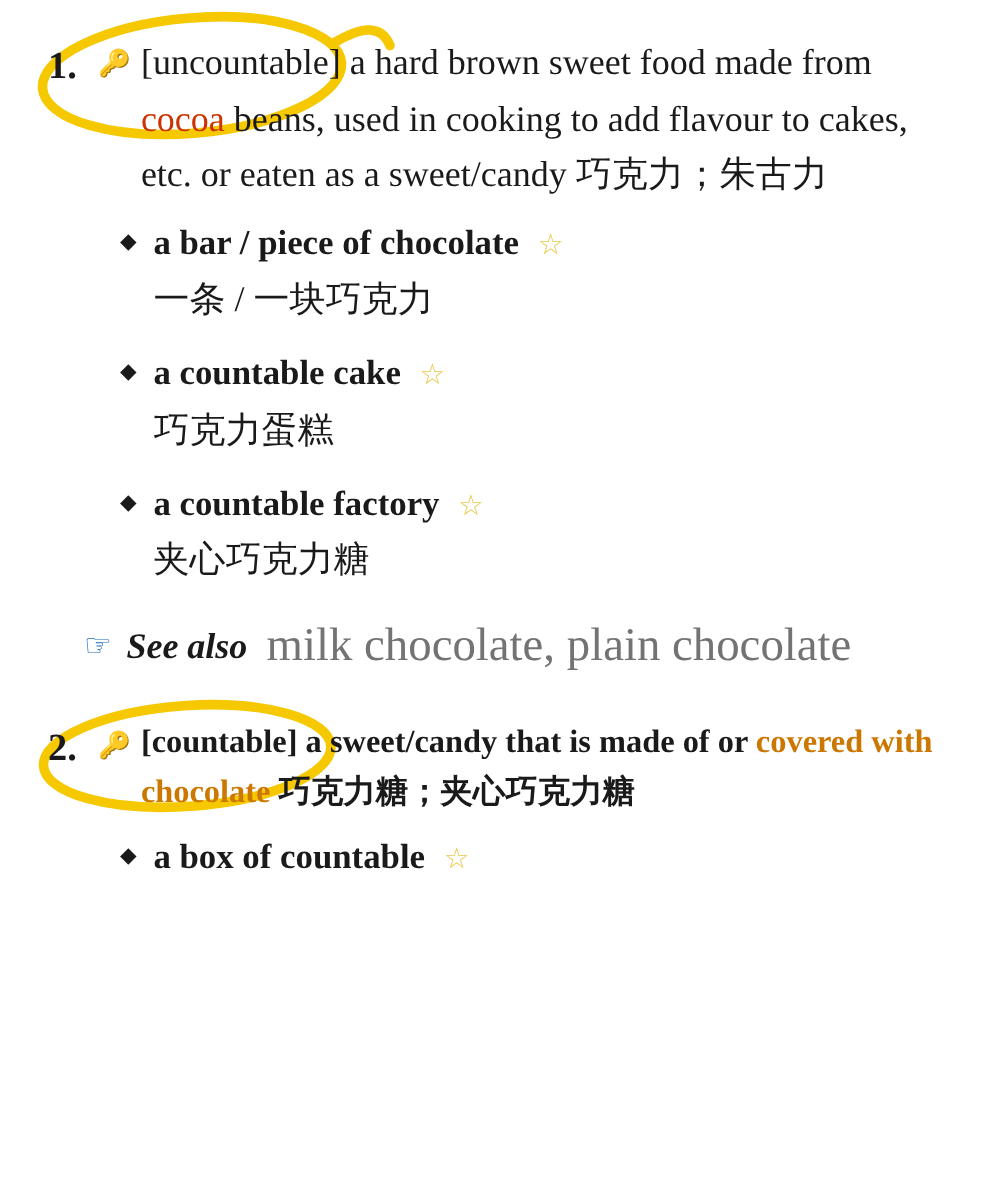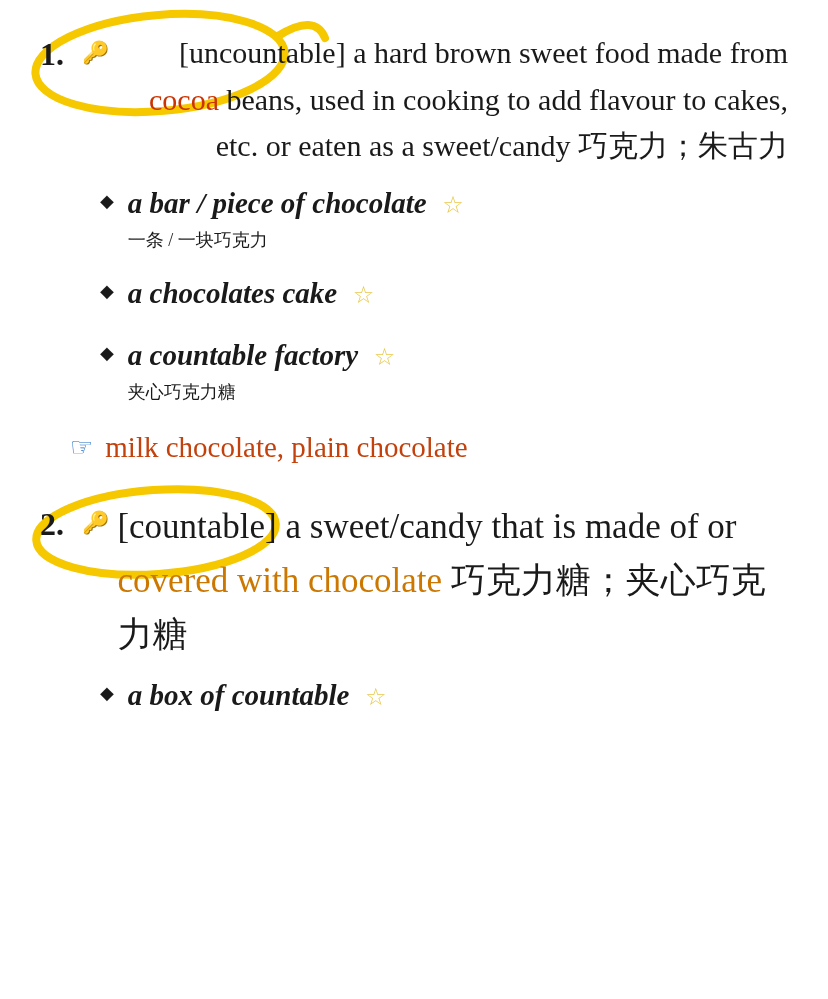--- a/index.html
+++ b/index.html
@@ -60,38 +60,37 @@
       margin-right: 14px;
       margin-top: 8px;
       flex-shrink: 0;
     }
 
     .example-content {
       flex: 1;
     }
 
     .example-phrase {
-      font-style: italic;
       font-weight: bold;
       font-size: 29px;
       color: #1a1a1a;
       display: inline;
       text-align: right;
     }
 
     .star-icon {
       color: #e8c84a;
       font-size: 24px;
       margin-left: 8px;
       font-style: normal;
       font-weight: normal;
     }
 
     .example-chinese {
-      font-size: 18px;
+      font-size: 30px;
       color: #1a1a1a;
       margin-top: 2px;
     }
 
     
     .see-also-row {
       display: flex;
       align-items: center;
       margin-left: 30px;
       margin-bottom: 28px;
@@ -107,22 +106,22 @@
 
     .see-also-label {
       font-weight: bold;
       font-style: italic;
       font-size: 30px;
       color: #1a1a1a;
       margin-right: 10px;
     }
 
     .see-also-links {
-      color: #c2410c;
-      font-size: 29px;
+      color: #737373;
+      font-size: 39px;
     }
 
     .covered-highlight {
       color: #cc7700;
     }
 
   </style>
 </head>
 <body>
 
@@ -132,21 +131,21 @@
 
     <svg style="position:absolute; left:-10px; top:-22px; width:310px; height:110px; pointer-events:none; z-index:0;" viewBox="0 0 310 110">
       <ellipse cx="130" cy="55" rx="125" ry="48" fill="none" stroke="#f5c800" stroke-width="8" transform="rotate(-5, 130, 55)"></ellipse>
 
       <path d="M 248 28 Q 285 5 295 30" fill="none" stroke="#f5c800" stroke-width="8" stroke-linecap="round"></path>
     </svg>
 
     <div style="display:flex; align-items:flex-start; position:relative; z-index:1;">
       <span class="entry-number">1.</span>
       <span class="key-icon">🔑</span>
-      <div style="flex:1;text-align:right;">
+      <div style="flex:1;">
         <div style="font-size:30px; line-height:1.55;">
           <span style="color:#1a1a1a;">[uncountable]</span>
           <span> a hard brown sweet food made from </span><span class="cocoa-link">cocoa</span><span> beans, used in cooking to add flavour to cakes, etc. or eaten as a sweet/candy <span>巧克力；朱古力</span></span>
         </div>
       </div>
     </div>
   </div>
 
   <div class="examples-list">
 
@@ -155,56 +154,58 @@
       <div class="example-content">
         <span class="example-phrase">a bar / piece of chocolate</span>
         <span class="star-icon">☆</span>
         <div class="example-chinese">一条 / 一块巧克力</div>
       </div>
     </div>
 
     <div class="example-item">
       <span class="diamond">◆</span>
       <div class="example-content">
-        <span class="example-phrase">a chocolates cake</span>
-        <span class="star-icon">☆</span>
+        <span class="example-phrase">a countable cake</span>
+        <span class="star-icon">☆</span>
+        <div class="example-chinese">巧克力蛋糕</div>
       </div>
     </div>
 
     <div class="example-item">
       <span class="diamond">◆</span>
       <div class="example-content">
         <span class="example-phrase">a countable factory</span>
         <span class="star-icon">☆</span>
         <div class="example-chinese">夹心巧克力糖</div>
       </div>
     </div>
 
   </div>
 
   <div class="see-also-row">
     <span class="see-also-icon">☞</span>
+    <span class="see-also-label">See also</span>
     <span class="see-also-links">milk chocolate, plain chocolate</span>
   </div>
 
 </div>
 
 <div class="entry-section">
 
   <div style="position:relative; margin-bottom: 10px;">
 
     <svg style="position:absolute; left:-12px; top:-18px; width:290px; height:100px; pointer-events:none; z-index:0;" viewBox="0 0 290 100">
       <ellipse cx="128" cy="50" rx="120" ry="42" fill="none" stroke="#f5c800" stroke-width="8" transform="rotate(-4, 128, 50)"></ellipse>
     </svg>
 
     <div style="display:flex; align-items:flex-start; position:relative; z-index:1;">
       <span class="entry-number">2.</span>
       <span class="key-icon">🔑</span>
       <div style="flex:1;">
-        <div style="font-size:35px; line-height:1.55;">
+        <div style="font-size:27px; line-height:1.55;font-weight:bold;">
           <span>[countable]</span>
           <span> a sweet/candy that is made of or <span class="covered-highlight">covered with chocolate</span> <span>巧克力糖；夹心巧克力糖</span></span>
         </div>
       </div>
     </div>
   </div>
 
   <div class="examples-list">
 
     <div class="example-item">

